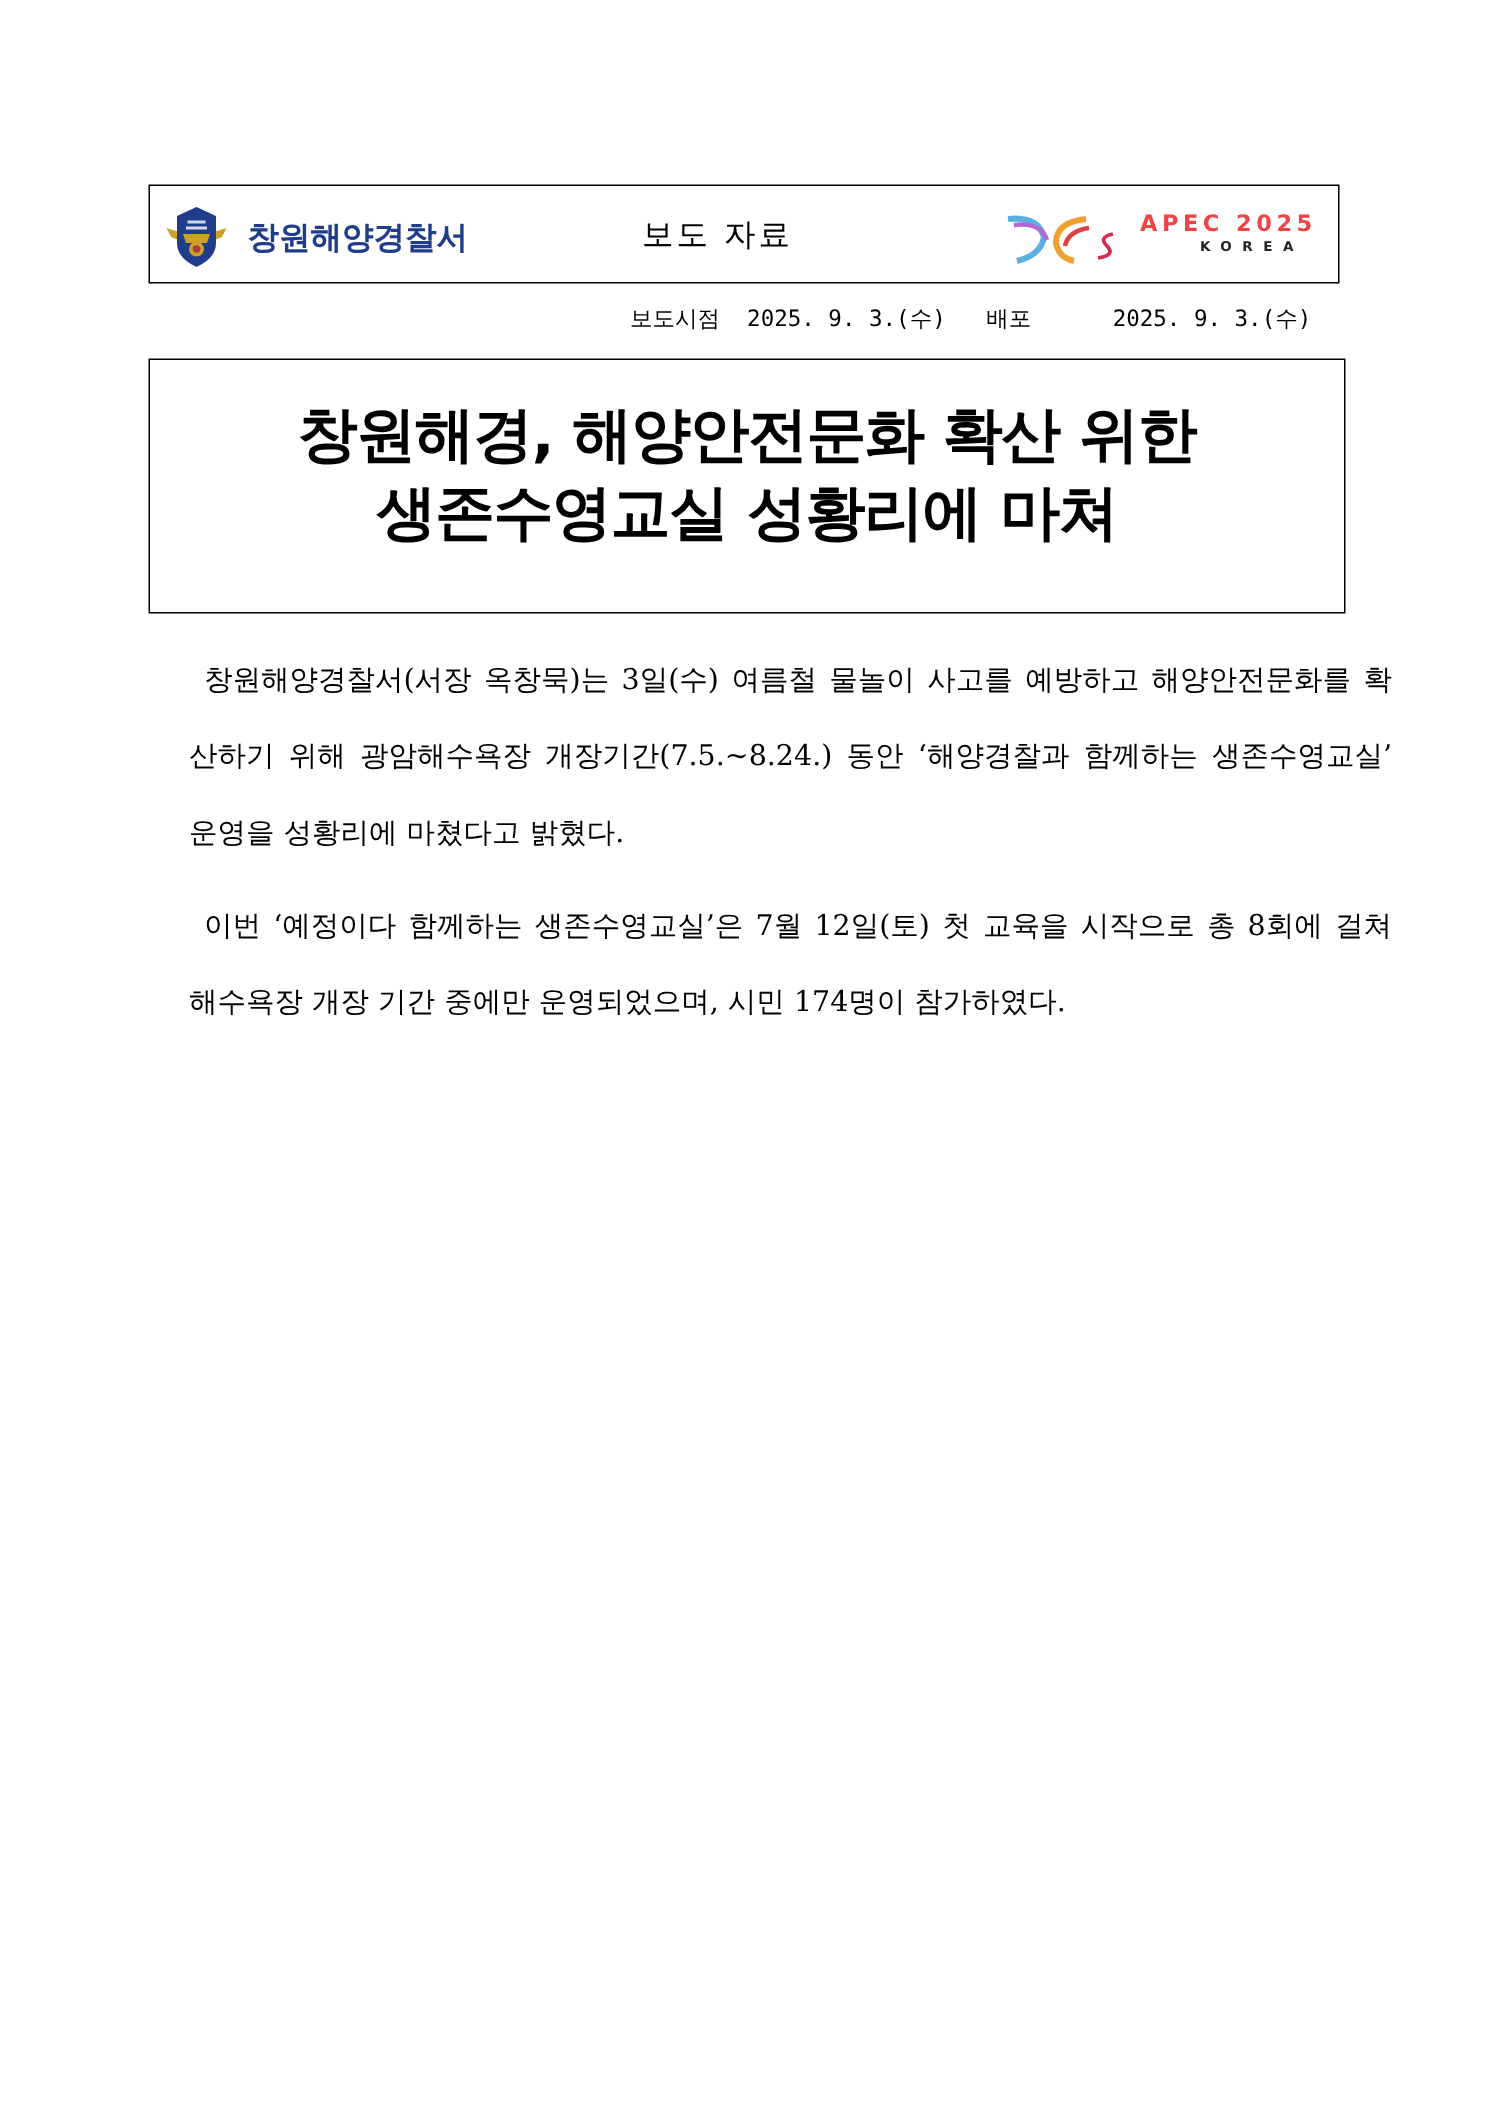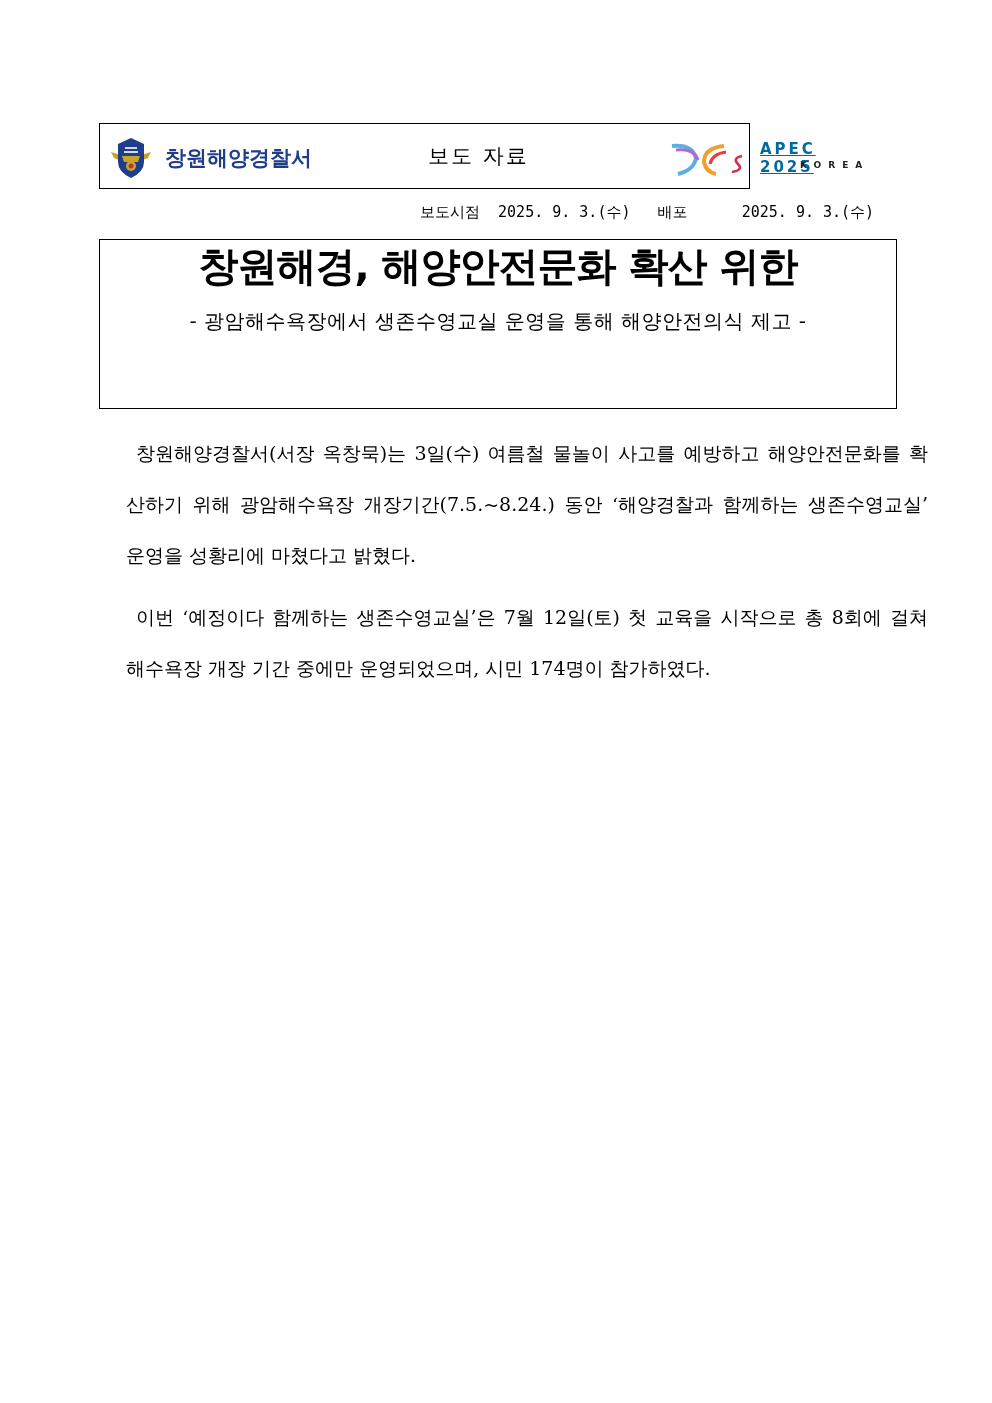--- a/index.html
+++ b/index.html
@@ -1,28 +1,28 @@
 <!DOCTYPE html>
 <html><head>
 <meta charset="utf-8">
 <style>
   html, body { margin:0; padding:0; background:#ffffff; }
   body { width:992px; height:1403px; position:relative; font-family:"DejaVu Sans", sans-serif; color:#000; }
-  .header-box { position:absolute; left:99px; top:123px; width:651px; height:66px; border:1.5px solid #000; box-sizing:border-box; }
+  .header-box { position:absolute; left:99px; top:123px; width:794px; height:66px; border:1.5px solid #000; box-sizing:border-box; }
   .org-logo { position:absolute; left:10px; top:12px; width:42px; height:44px; }
   .org-name { position:absolute; left:65px; top:20px; font-size:21px; font-weight:bold; color:#1f3d8a; letter-spacing:0px; }
   .doc-type { position:absolute; left:328px; top:18px; font-size:21px; font-family:"DejaVu Serif", serif; letter-spacing:2px; }
   .apec-logo { position:absolute; left:566px; top:12px; width:90px; height:44px; }
-  .apec-title { position:absolute; left:660px; top:16px; font-size:15px; font-weight:bold; letter-spacing:3px; color:#0369a1;text-decoration:underline; }
+  .apec-title { position:absolute; left:660px; top:16px; font-size:15px; font-weight:bold; letter-spacing:3px; color:#ef4444; }
   .apec-sub { position:absolute; left:700px; top:36px; font-size:9px; font-weight:bold; letter-spacing:7px; color:#222; }
   .dates { position:absolute; left:420px; top:203px; font-size:15px; font-family:"DejaVu Sans Mono", monospace; white-space:pre; }
   .dates span { display:inline-block; }
   .title-box { position:absolute; left:99px; top:239px; width:798px; height:170px; border:1.5px solid #000; box-sizing:border-box; text-align:center; }
   .title-line { font-size:40px; font-weight:bold; line-height:52px; letter-spacing:-1px; }
-  .title-line.l1 { margin-top:0; }
+  .title-line.l1 { margin-top:24px; }
   .subtitle { margin-top:16px; font-size:20px; font-family:"DejaVu Sans", sans-serif; letter-spacing:0.5px; }
   .body { position:absolute; left:96px; top:428px; width:802px; font-family:"DejaVu Serif", serif; font-size:19px; line-height:51px; text-align:justify;margin-left:30px; }
   .para { margin:0 0 11px 0; text-indent:10px; }
 </style>
 </head>
 <body>
 
 <div class="header-box">
   <div class="org-logo">
     <svg width="42" height="44" viewBox="0 0 42 44">
@@ -48,19 +48,19 @@
     </svg>
   </div>
   <div class="apec-title">APEC 2025</div>
   <div class="apec-sub">KOREA</div>
 </div>
 
 <div class="dates"><span>보도시점</span>  <span>2025. 9. 3.(수)</span>   <span>배포</span>      <span>2025. 9. 3.(수)</span></div>
 
 <div class="title-box">
   <div class="title-line l1">창원해경, 해양안전문화 확산 위한</div>
-  <div class="subtitle">- 광암해수욕장에서 생존수영교실 운영을 통해 해양안전의식 제고 -</div>
+  <div class="title-line">생존수영교실 성황리에 마쳐</div>
 </div>
 
 <div class="body">
   <p class="para">창원해양경찰서(서장 옥창묵)는 3일(수) 여름철 물놀이 사고를 예방하고 해양안전문화를 확산하기 위해 광암해수욕장 개장기간(7.5.~8.24.) 동안 ‘해양경찰과 함께하는 생존수영교실’ 운영을 성황리에 마쳤다고 밝혔다.</p>
   <p class="para">이번 ‘예정이다 함께하는 생존수영교실’은 7월 12일(토) 첫 교육을 시작으로 총 8회에 걸쳐 해수욕장 개장 기간 중에만 운영되었으며, 시민 174명이 참가하였다.</p>
 </div>
 
 </body></html>

